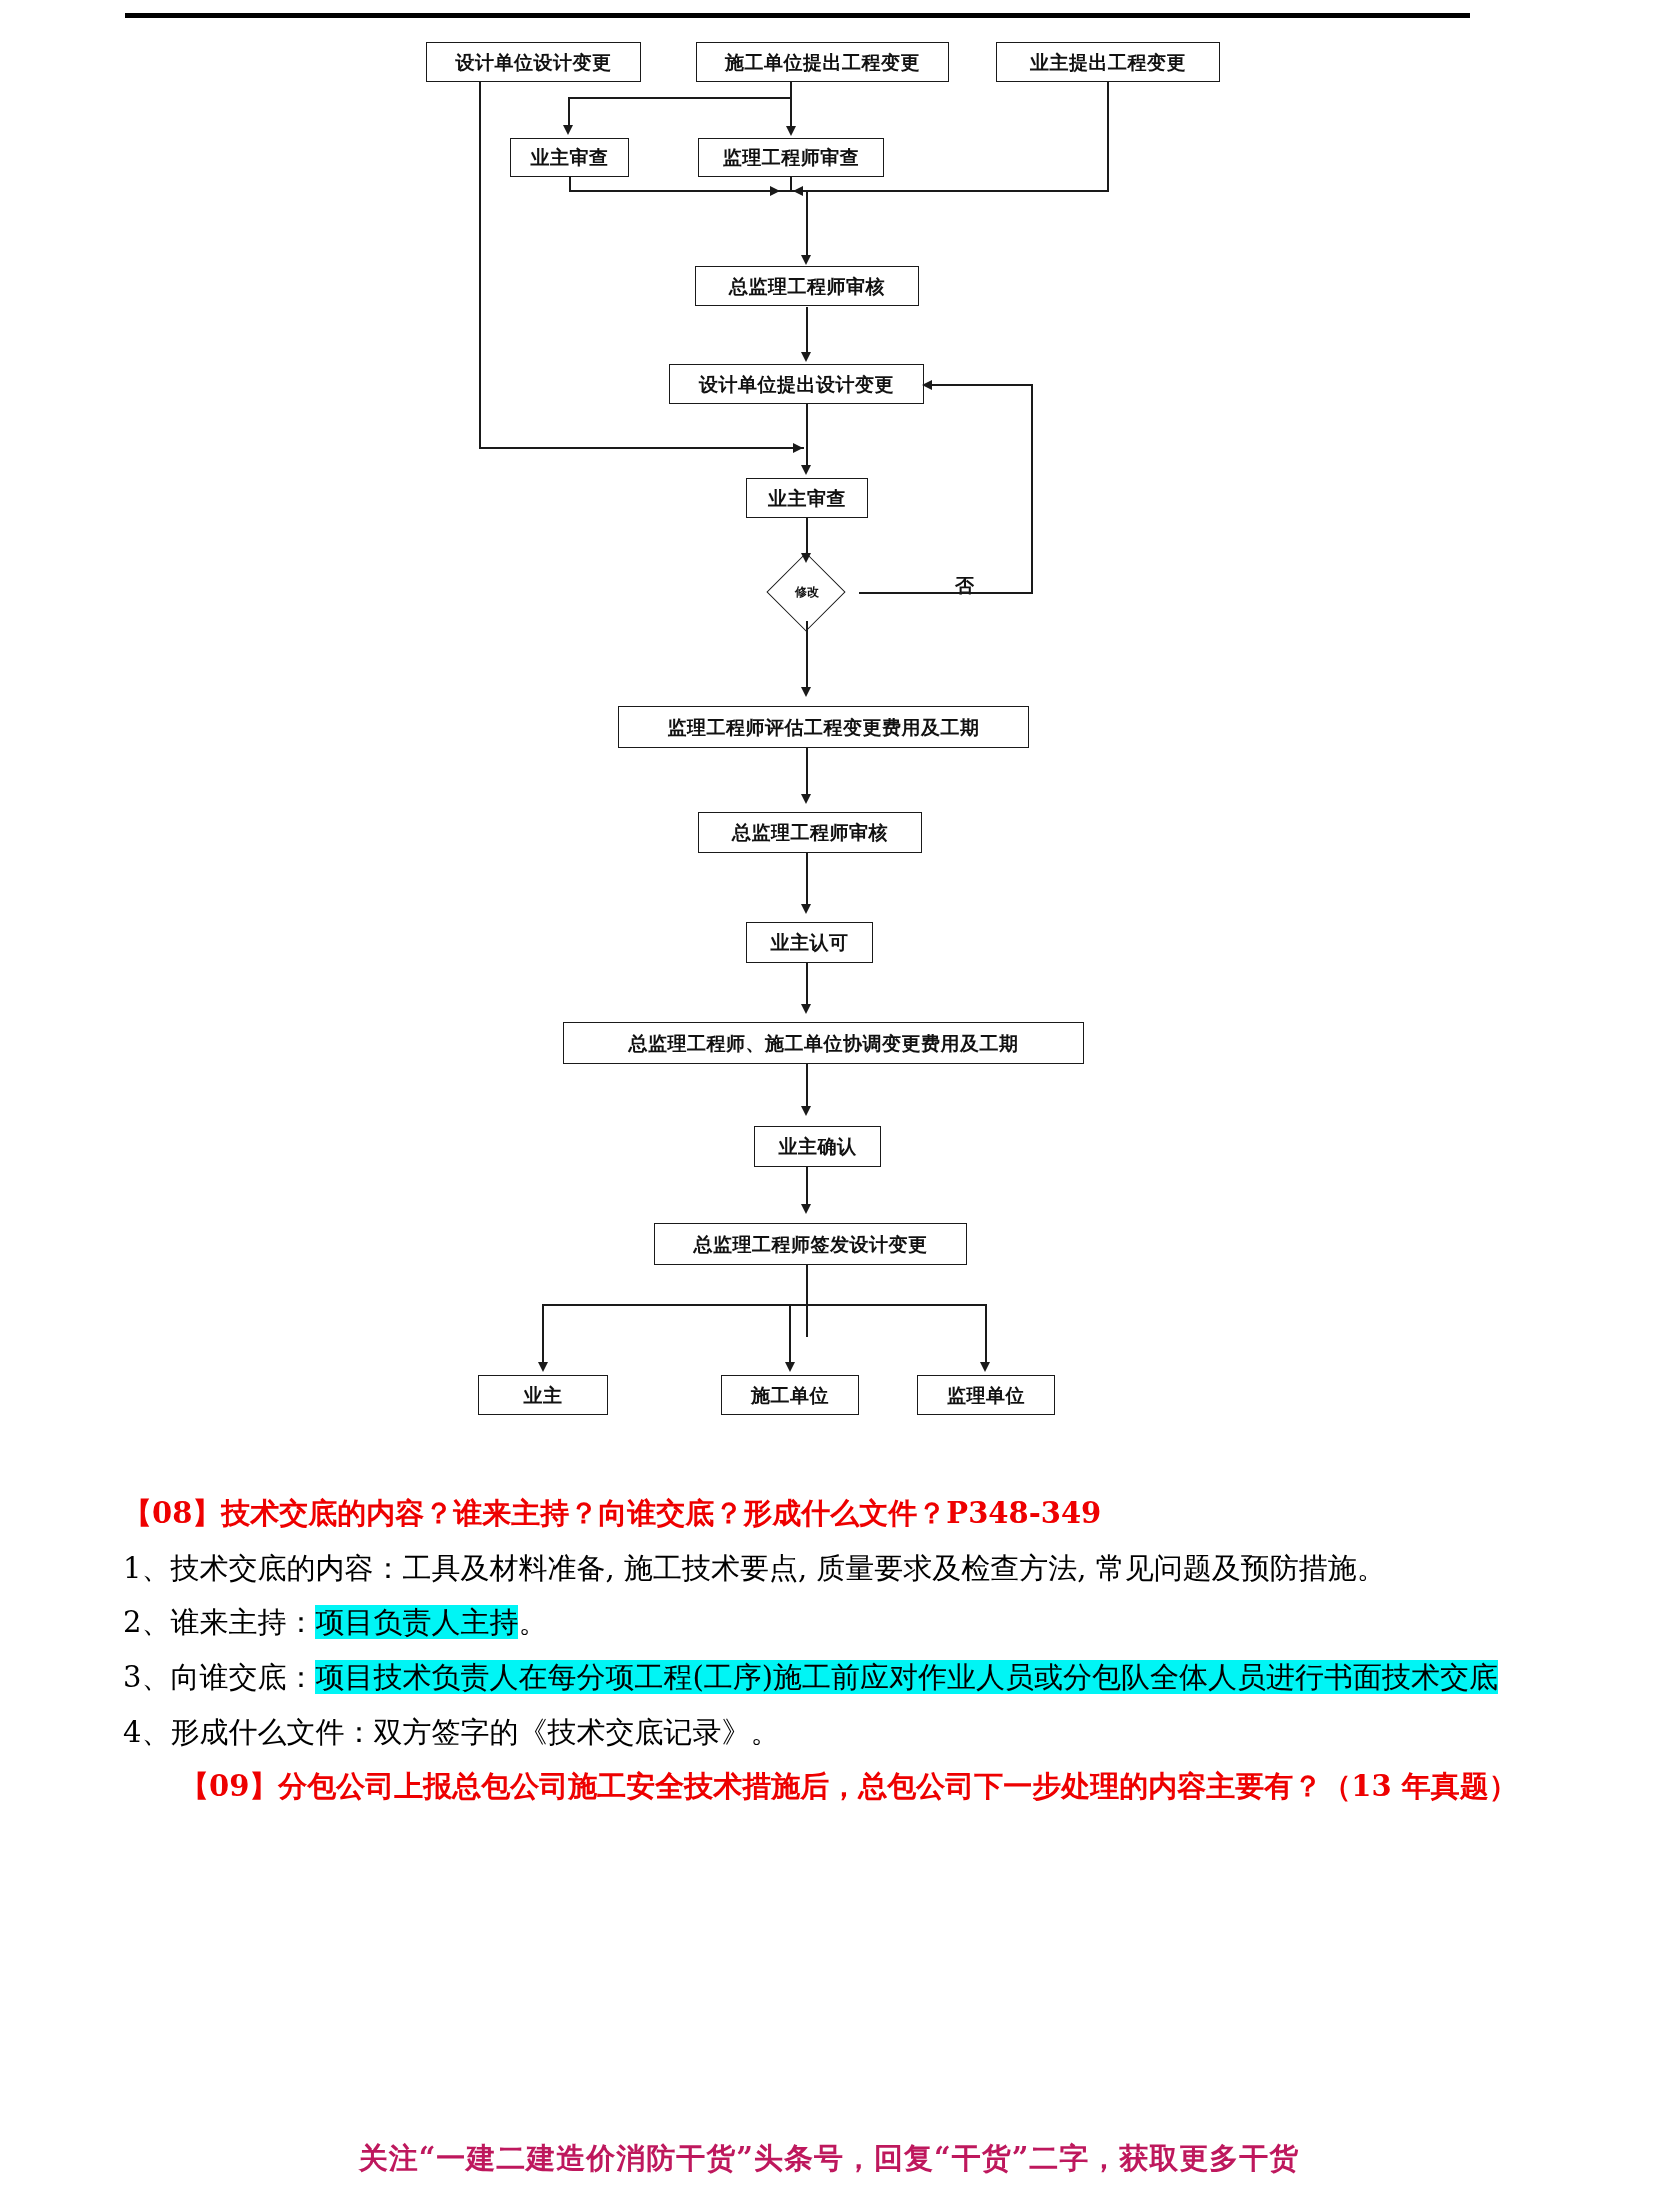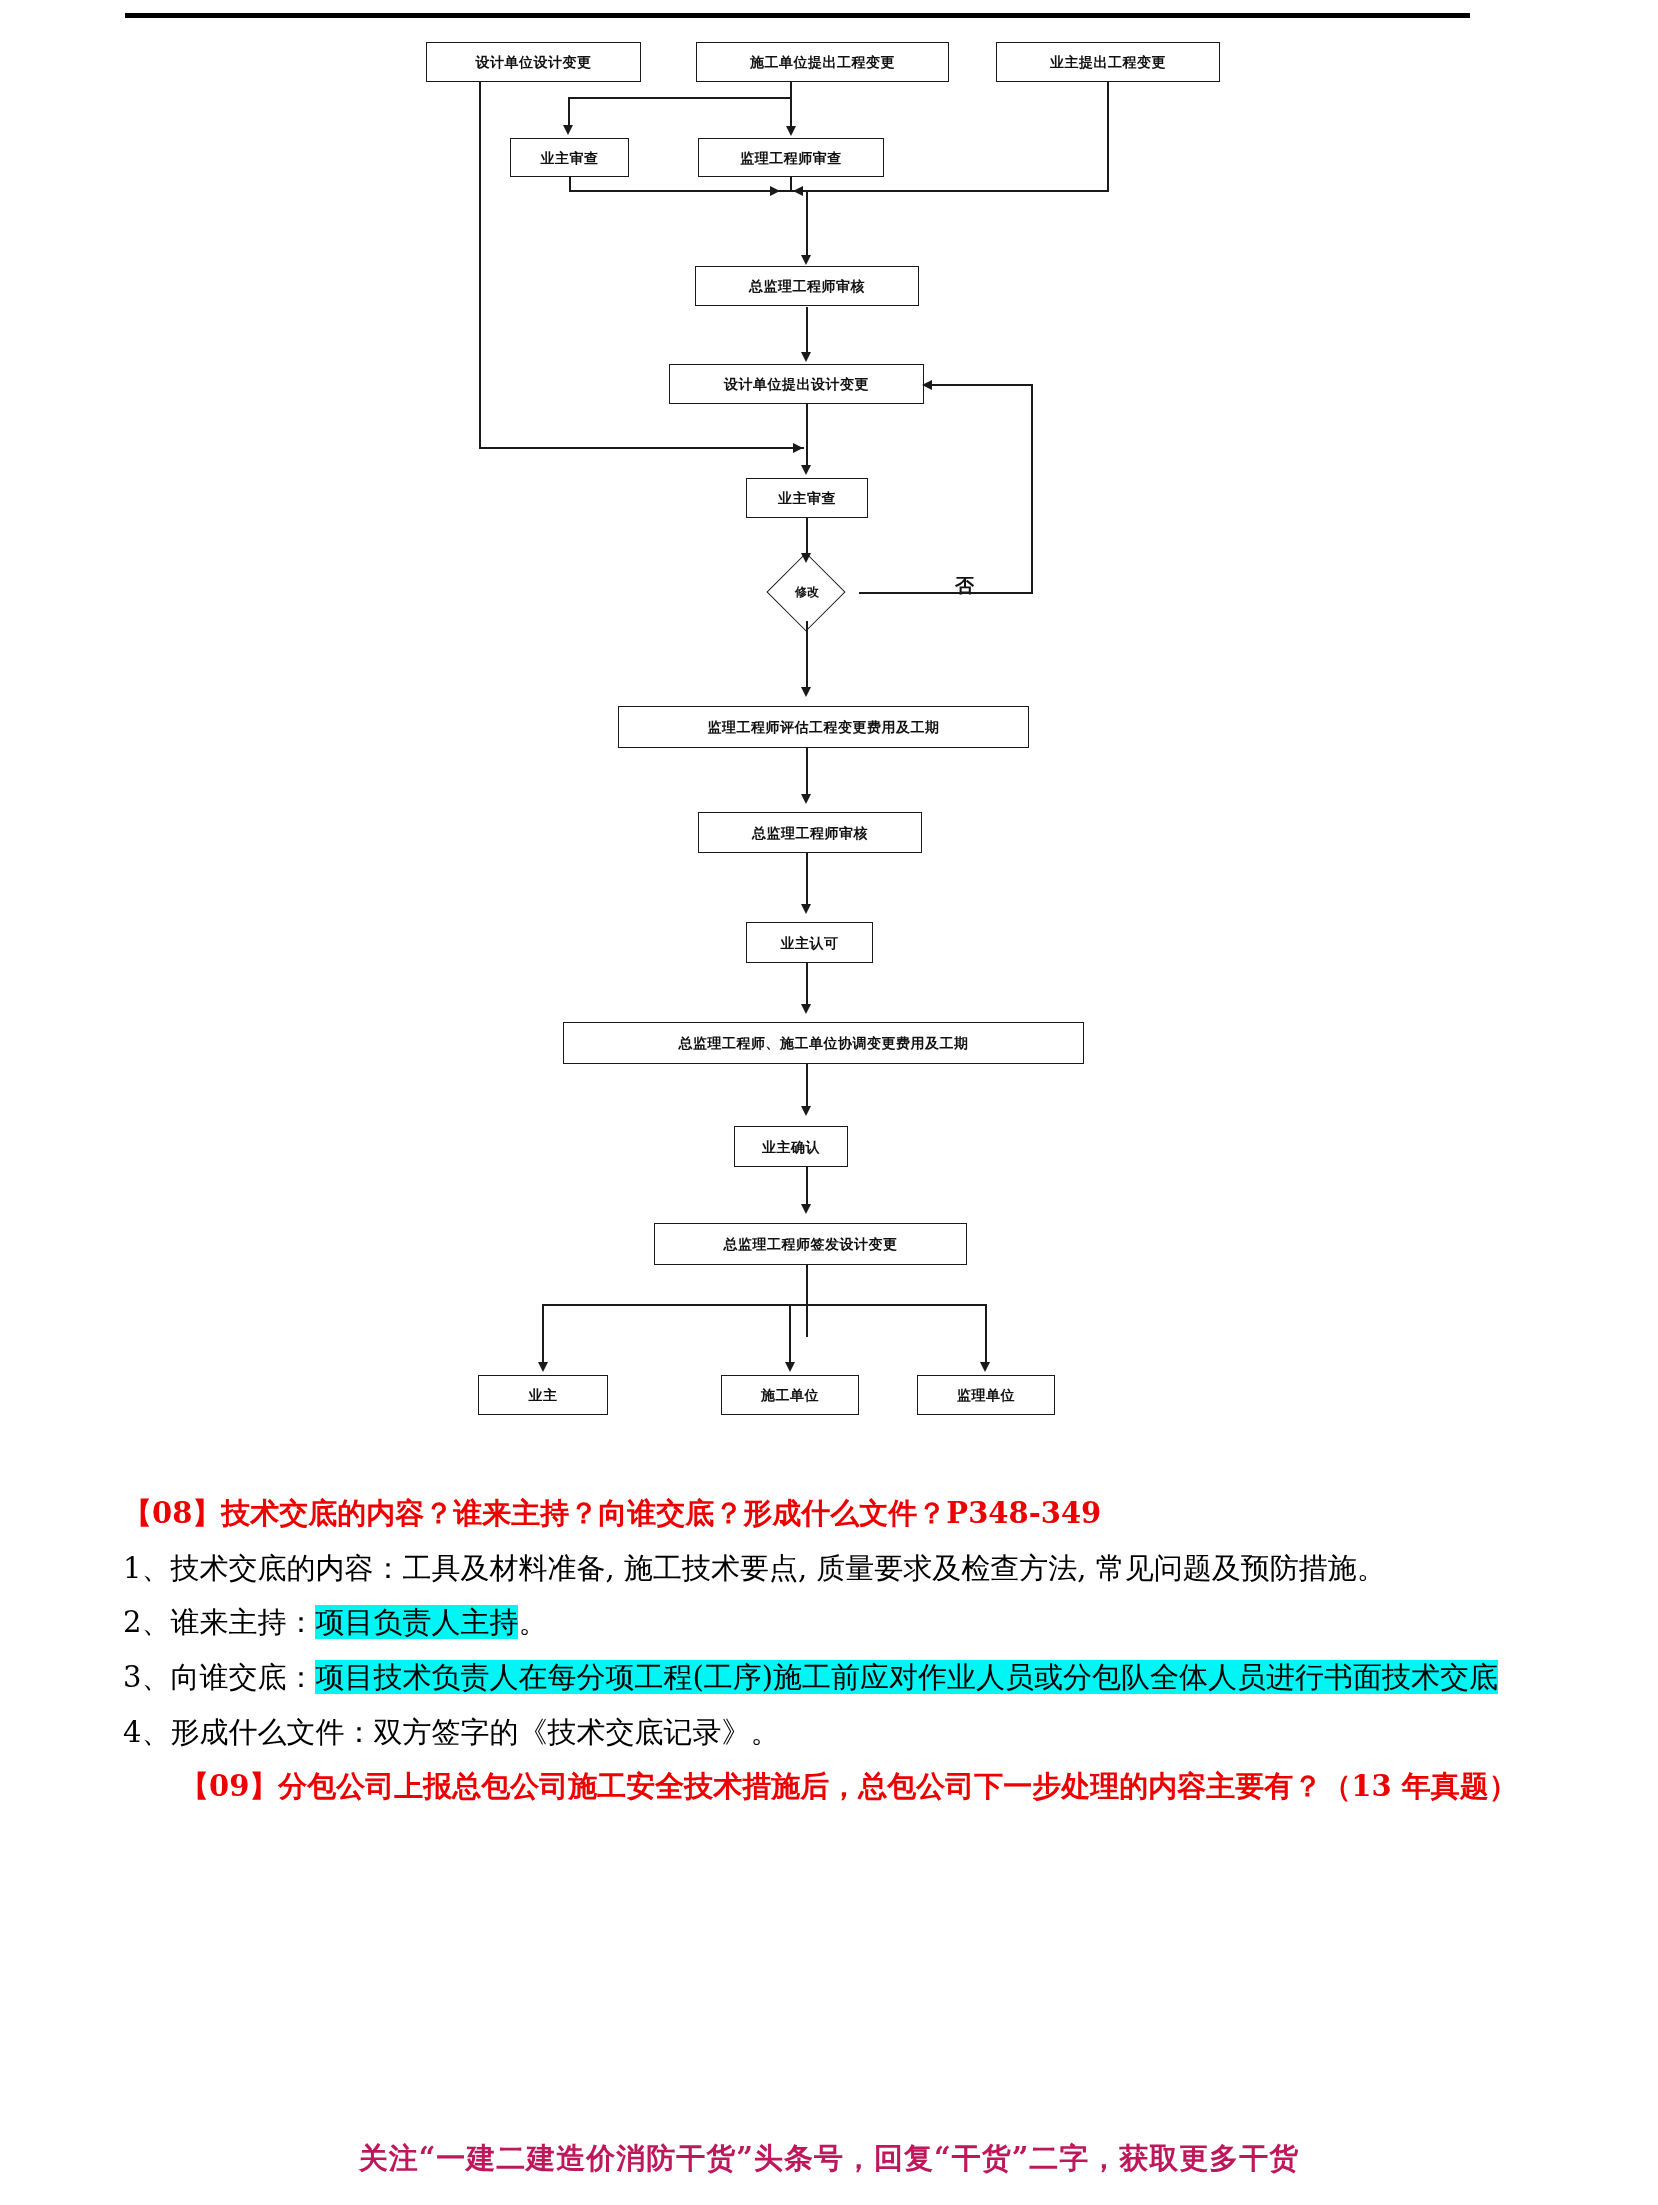--- a/index.html
+++ b/index.html
@@ -20,21 +20,21 @@
   #flowchart{position:absolute;left:0;top:0;width:1658px;height:1452px;}
 
   .node{
     position:absolute;
     border:1.9px solid #1a1a1a;
     background:#fff;
     box-sizing:border-box;
     display:flex;align-items:center;justify-content:center;
     font-family:"DejaVu Sans","Liberation Sans",sans-serif;
     font-weight:700;
-    font-size:14px;
+    font-size:19px;
     line-height:1;
     letter-spacing:0.5px;
     white-space:nowrap;
     color:#111;
   }
 
   .diamond{
     position:absolute;
     display:flex;align-items:center;justify-content:center;
   }
@@ -153,21 +153,21 @@
   </div>
 
   <div class="node" style="left:746px;top:922px;width:127px;height:41px;">
     <span>业主认可</span>
   </div>
 
   <div class="node" style="left:563px;top:1022px;width:521px;height:42px;">
     <span>总监理工程师、施工单位协调变更费用及工期</span>
   </div>
 
-  <div class="node" style="left:734px;top:1126px;width:114px;height:41px;">
+  <div class="node" style="left:754px;top:1126px;width:127px;height:41px;">
     <span>业主确认</span>
   </div>
 
   <div class="node" style="left:654px;top:1223px;width:313px;height:42px;">
     <span>总监理工程师签发设计变更</span>
   </div>
 
   <div class="node" style="left:478px;top:1375px;width:130px;height:40px;">
     <span>业主</span>
   </div>

